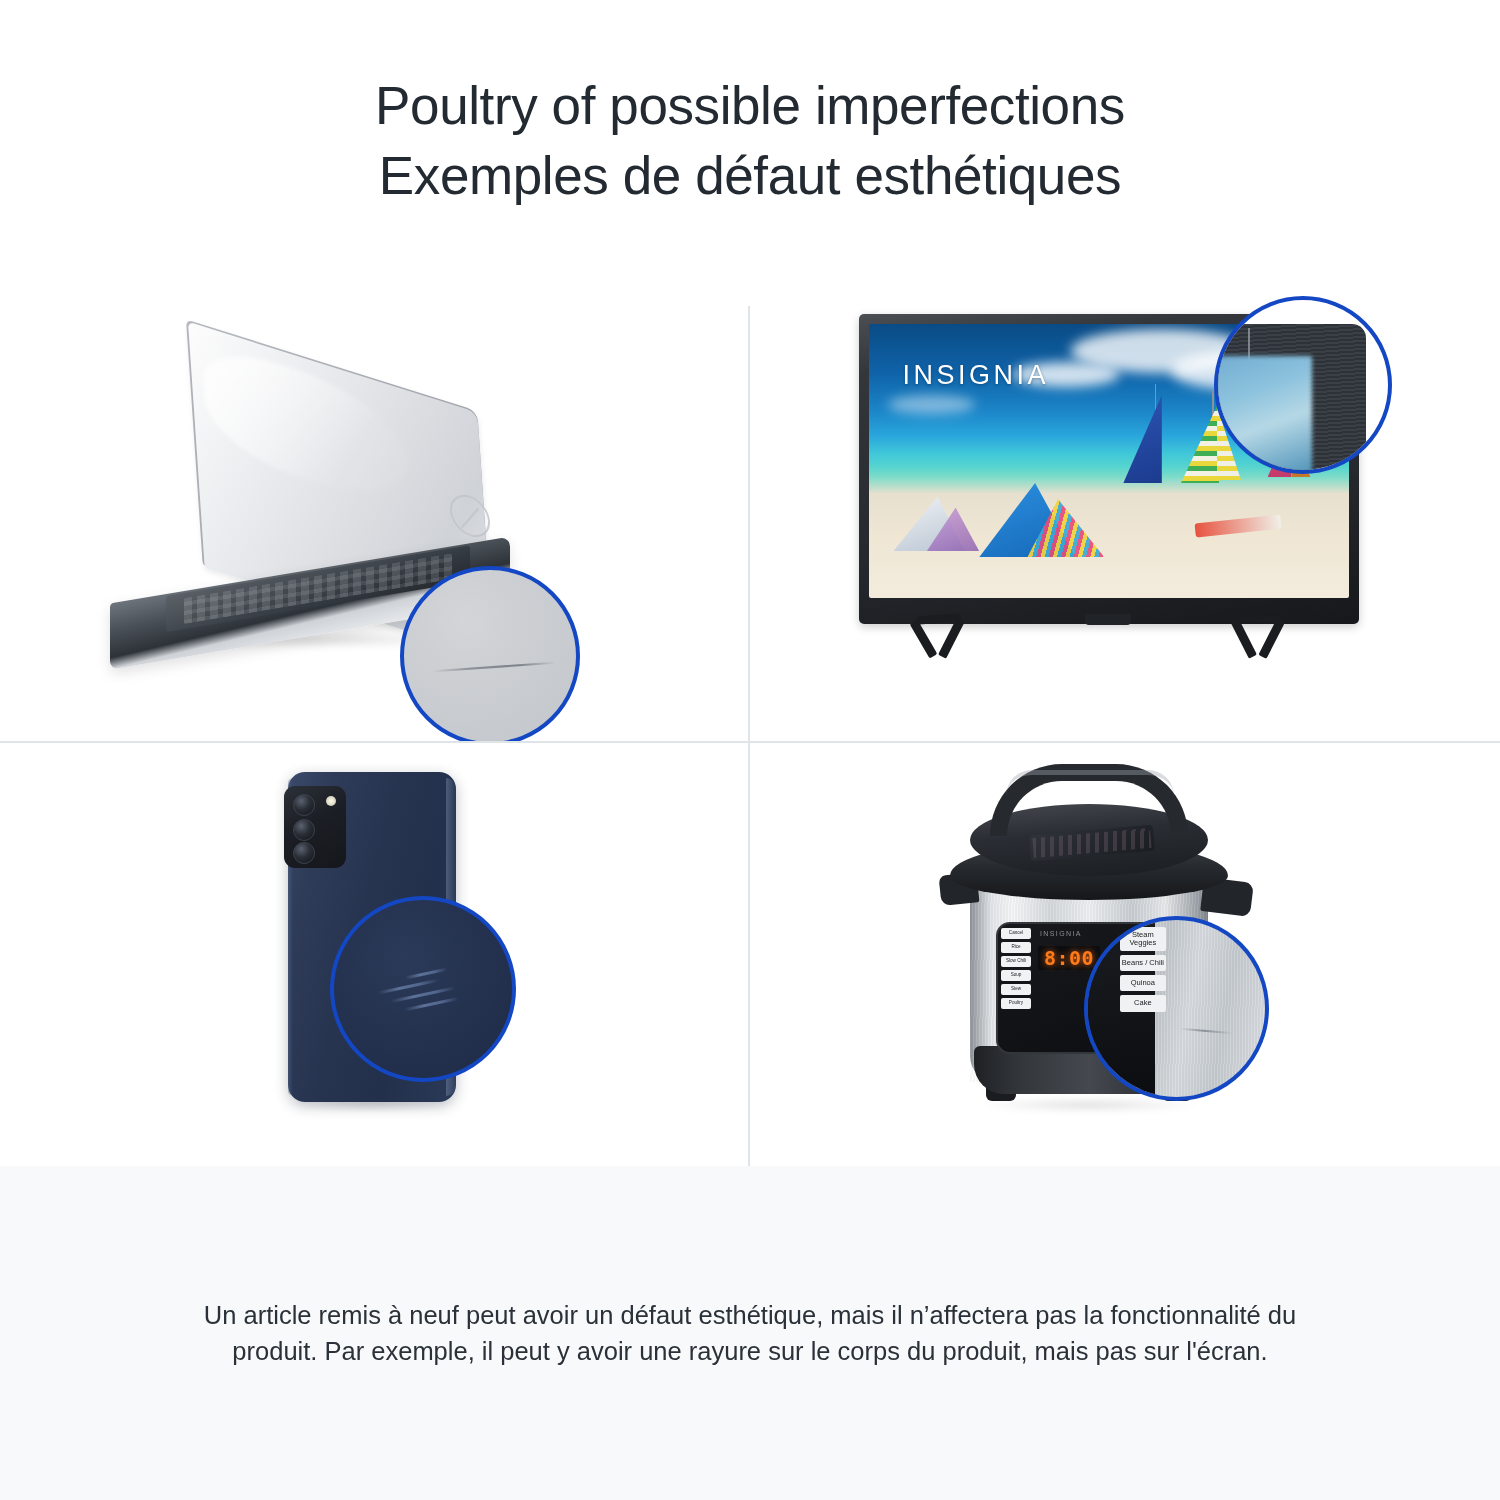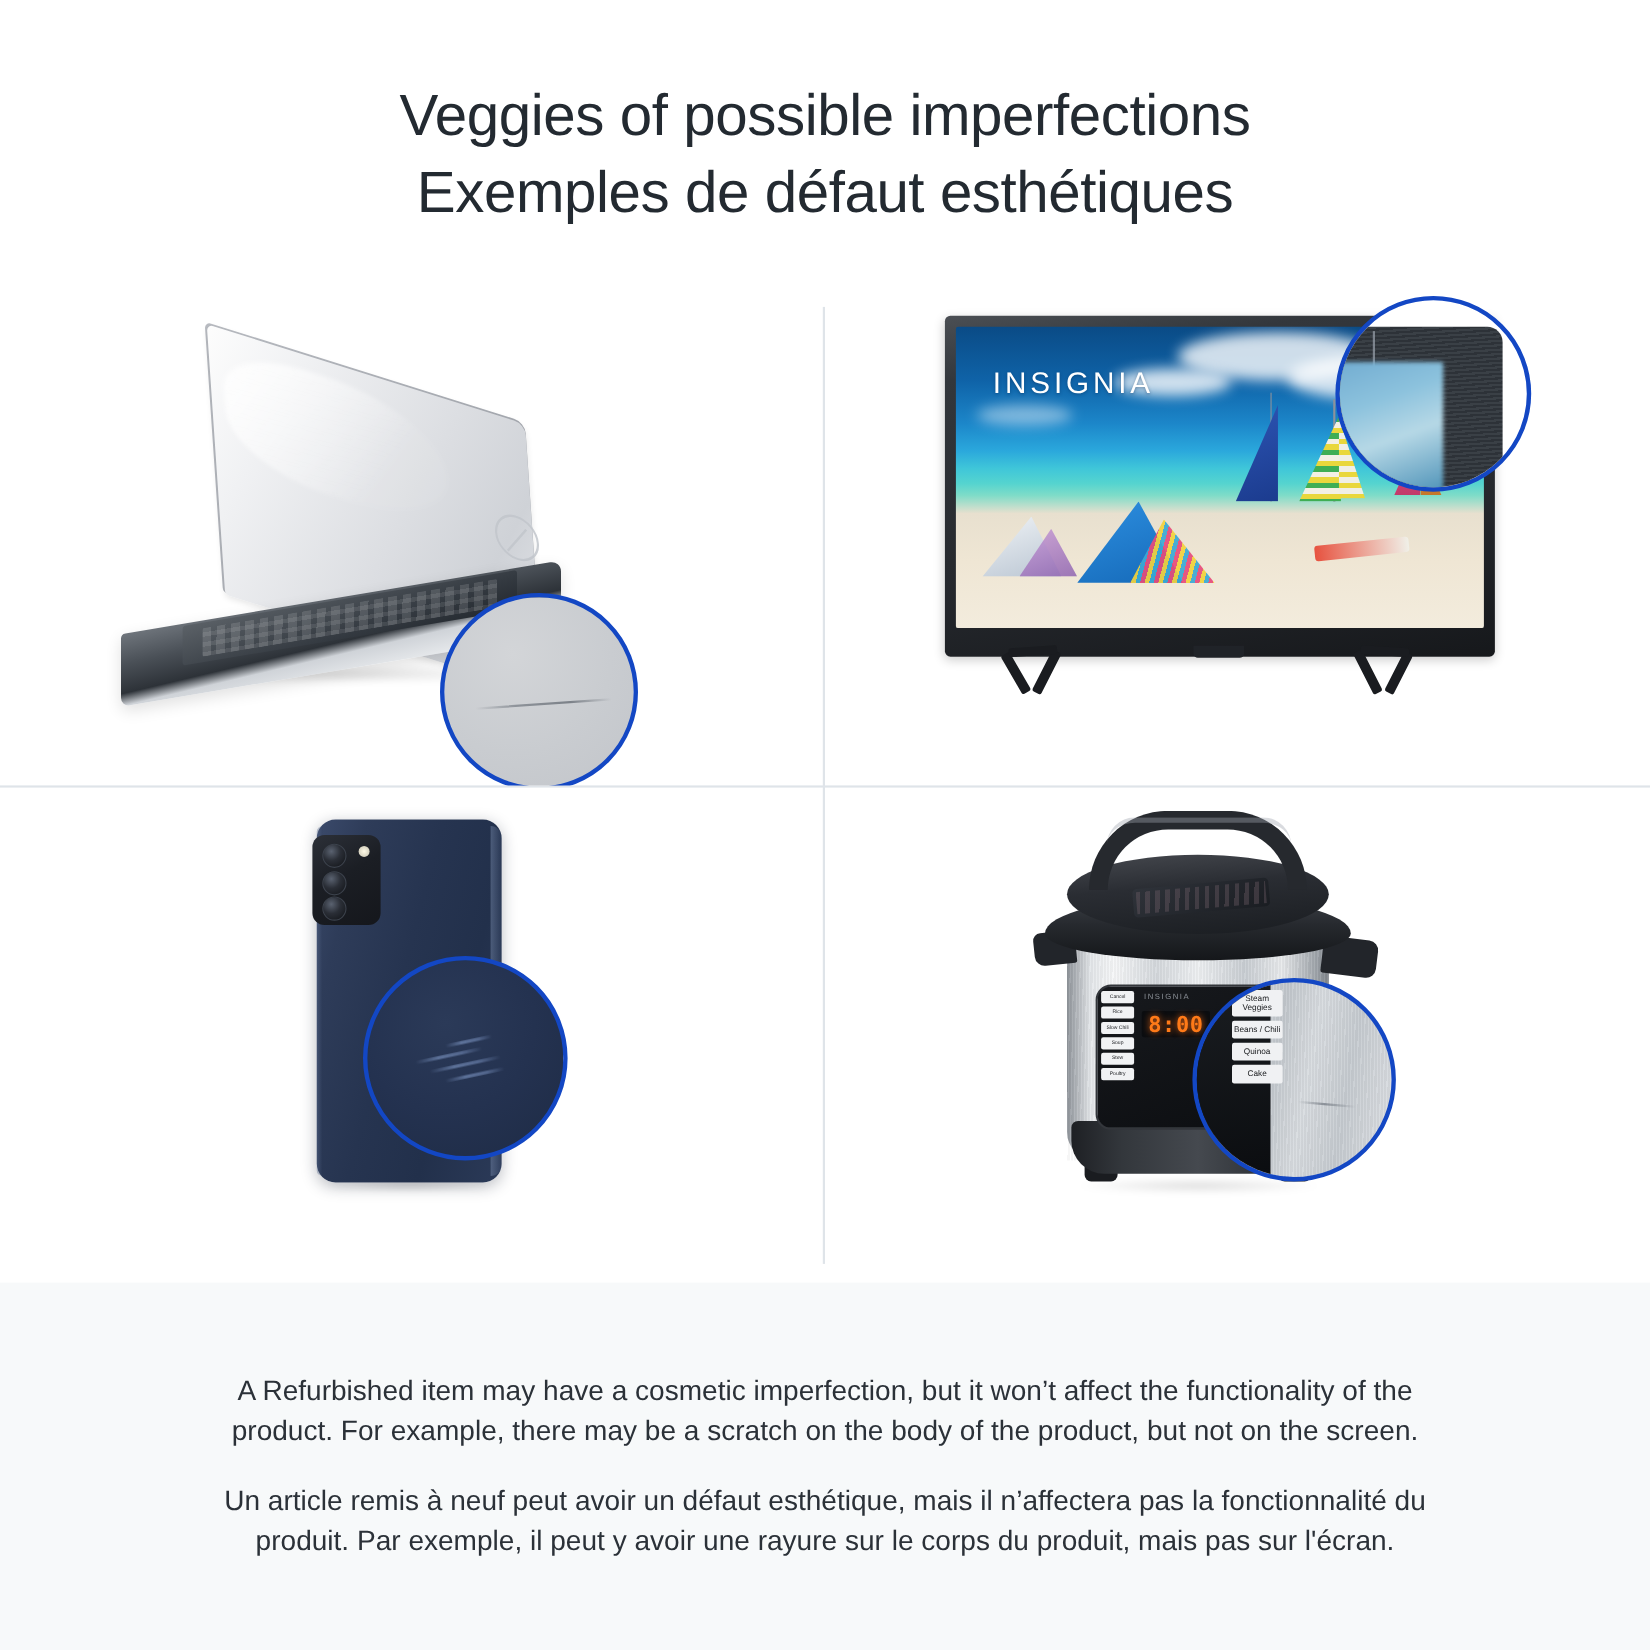--- a/index.html
+++ b/index.html
@@ -37,21 +37,21 @@
     color: #232a31;
     letter-spacing: -0.4px;
     line-height: 1.33;
     text-align: center;
     white-space: nowrap;
   }
 
   
   .grid {
     position: absolute;
-    top: 257px; left: 0;
+    top: 284px; left: 0;
     width: 1260px;
     height: 897px;
   }
   .cell {
     position: absolute;
     overflow: hidden;
   }
   .cell-tl { left: 0;    top: 0;    width: 748px;  height: 457px; }
   .cell-tr { left: 749px;top: 0;    width: 751px;  height: 457px; }
   .cell-bl { left: 0;    top: 458px;width: 748px;  height: 439px; }
@@ -601,21 +601,21 @@
     text-align: center;
     max-width: 1130px;
   }
 </style>
 </head>
 <body>
 
 <div id="page">
 
   <div class="header">
-    <div class="title-line">Veggies of possible imperfections</div>
+    <div class="title-line">Poultry of possible imperfections</div>
     <div class="title-line">Exemples de défaut esthétiques</div>
   </div>
 
   <div class="grid">
 
     <div class="divider-v"></div>
     <div class="divider-h"></div>
 
     <div class="cell cell-tl">
       <div class="laptop-wrap">
@@ -776,17 +776,16 @@
             <div class="mag-btn">Cake</div>
           </div>
           <div class="mag-cooker-scratch"></div>
         </div>
       </div>
     </div>
 
   </div>
 
   <div class="footer">
-    <p class="footer-p">A Refurbished item may have a cosmetic imperfection, but it won’t affect the functionality of the product. For example, there may be a scratch on the body of the product, but not on the screen.</p>
     <p class="footer-p">Un article remis à neuf peut avoir un défaut esthétique, mais il n’affectera pas la fonctionnalité du produit. Par exemple, il peut y avoir une rayure sur le corps du produit, mais pas sur l'écran.</p>
   </div>
 
 </div>
 
 </body></html>

